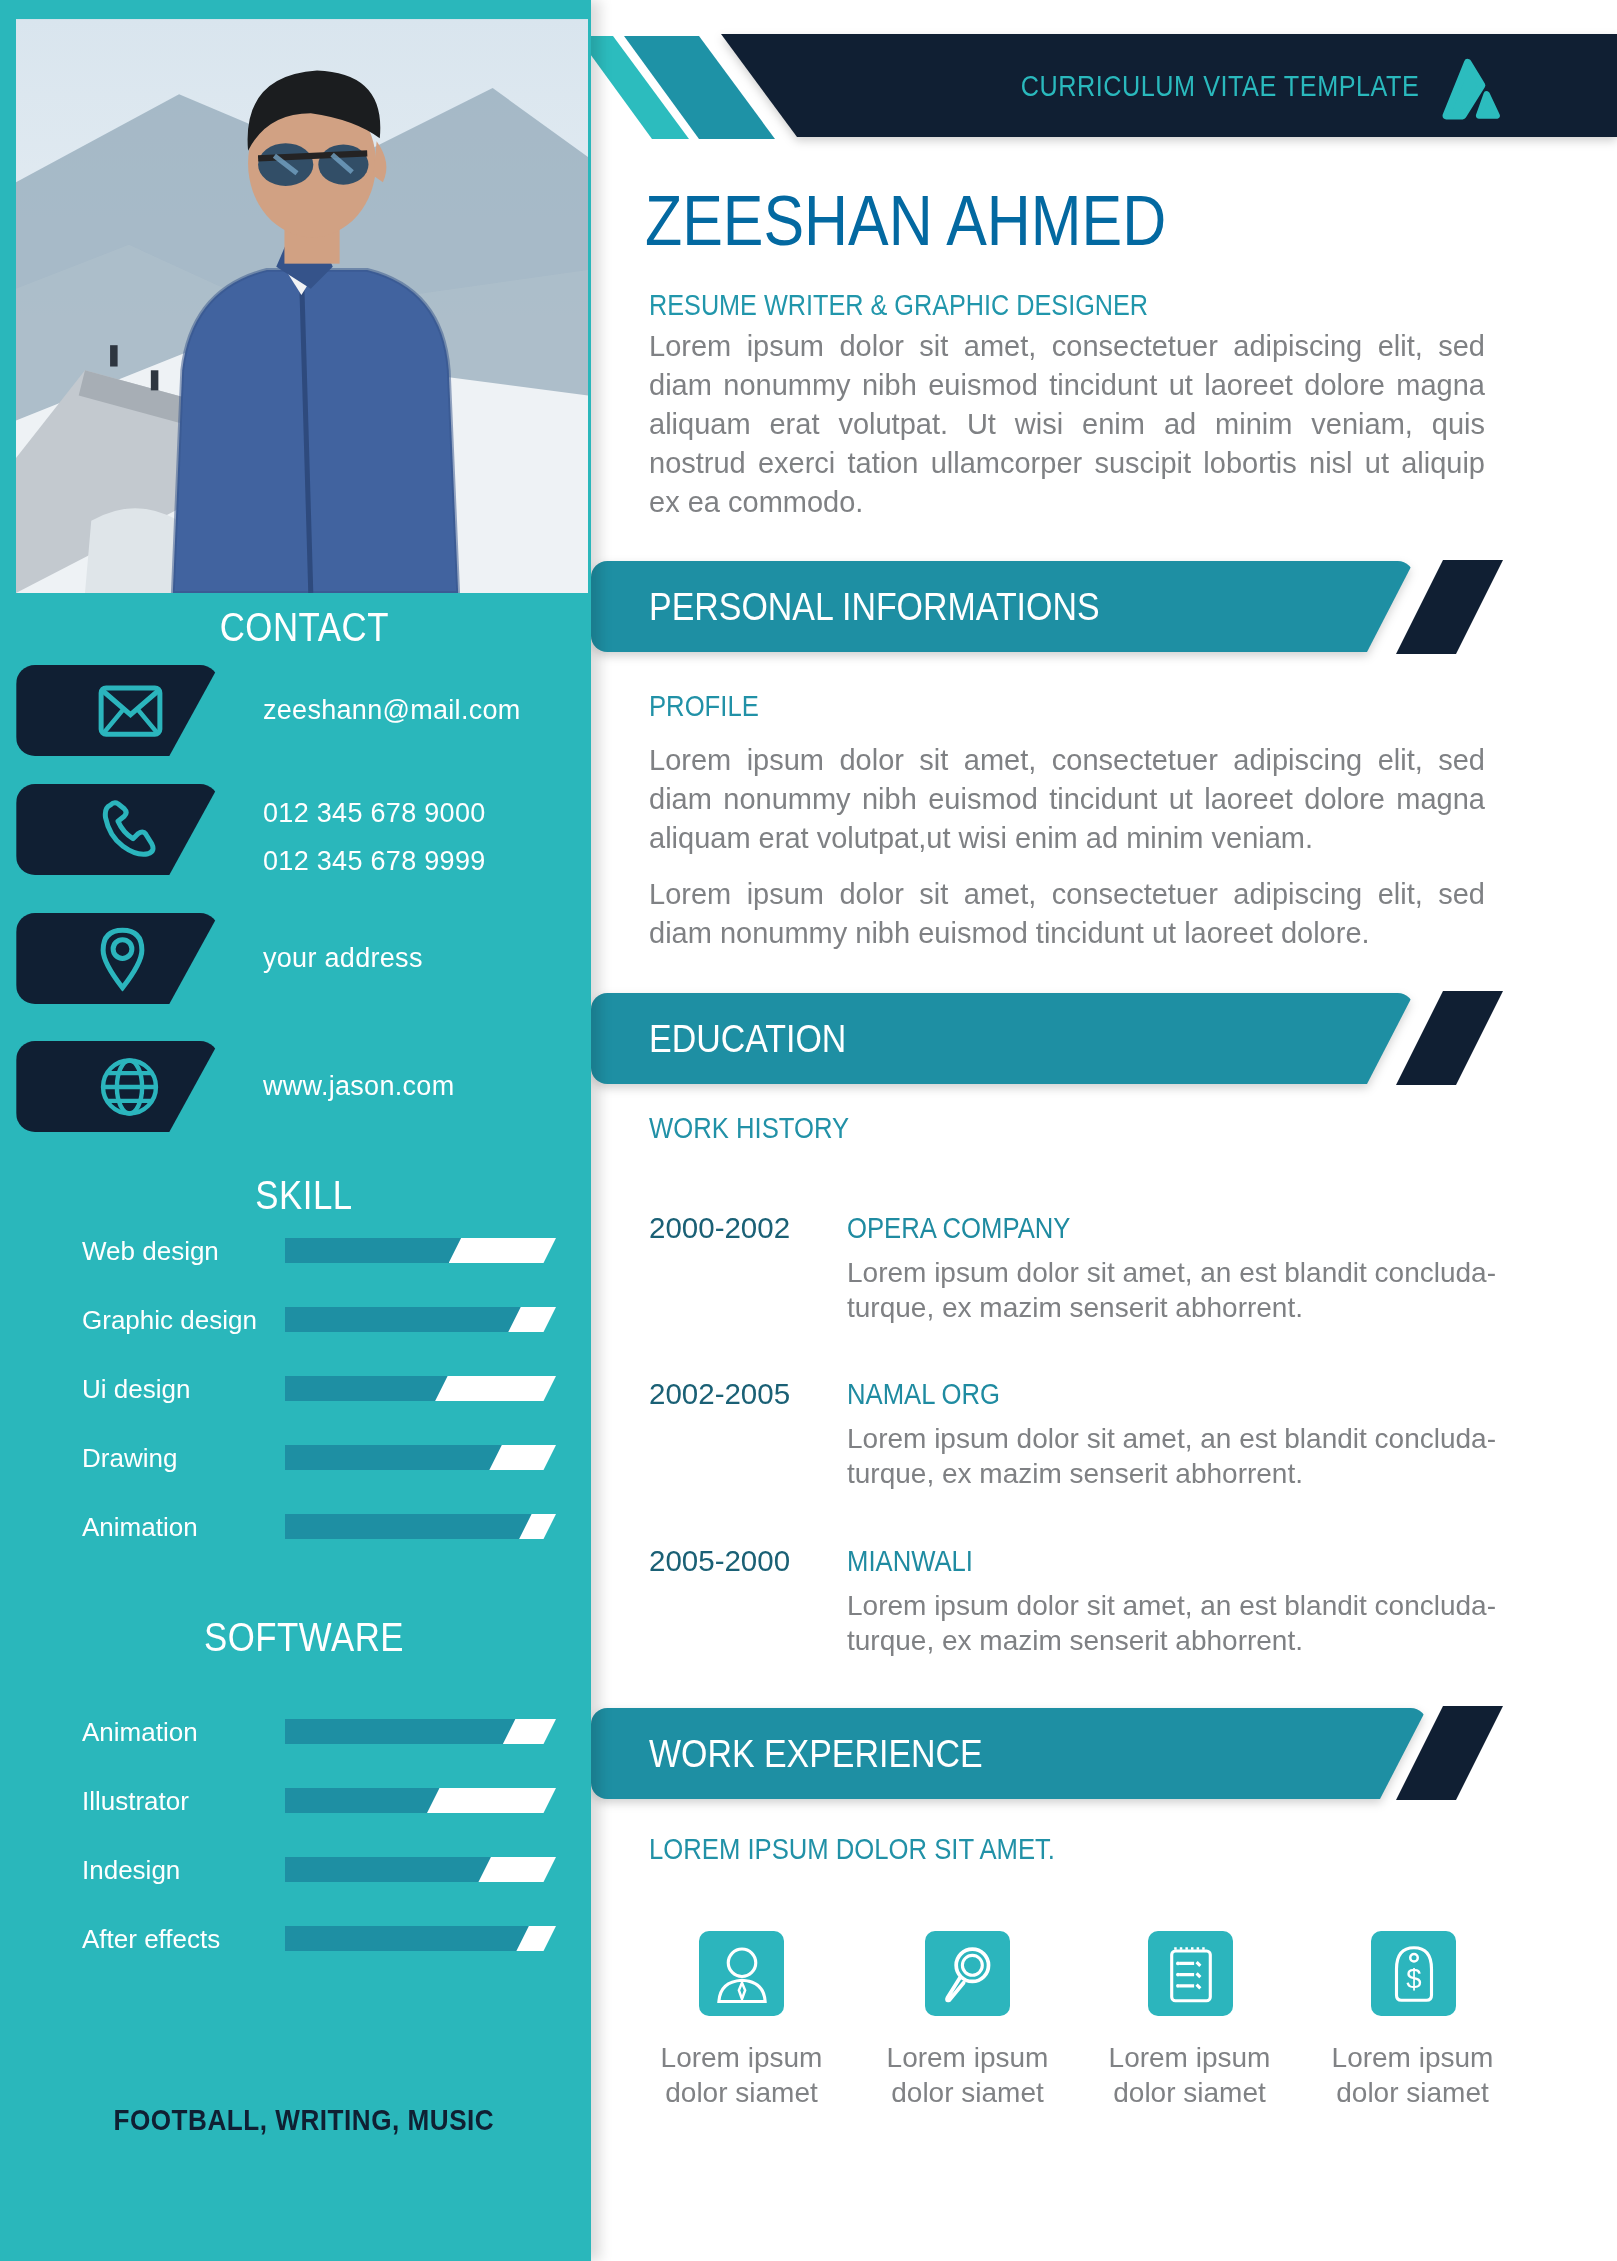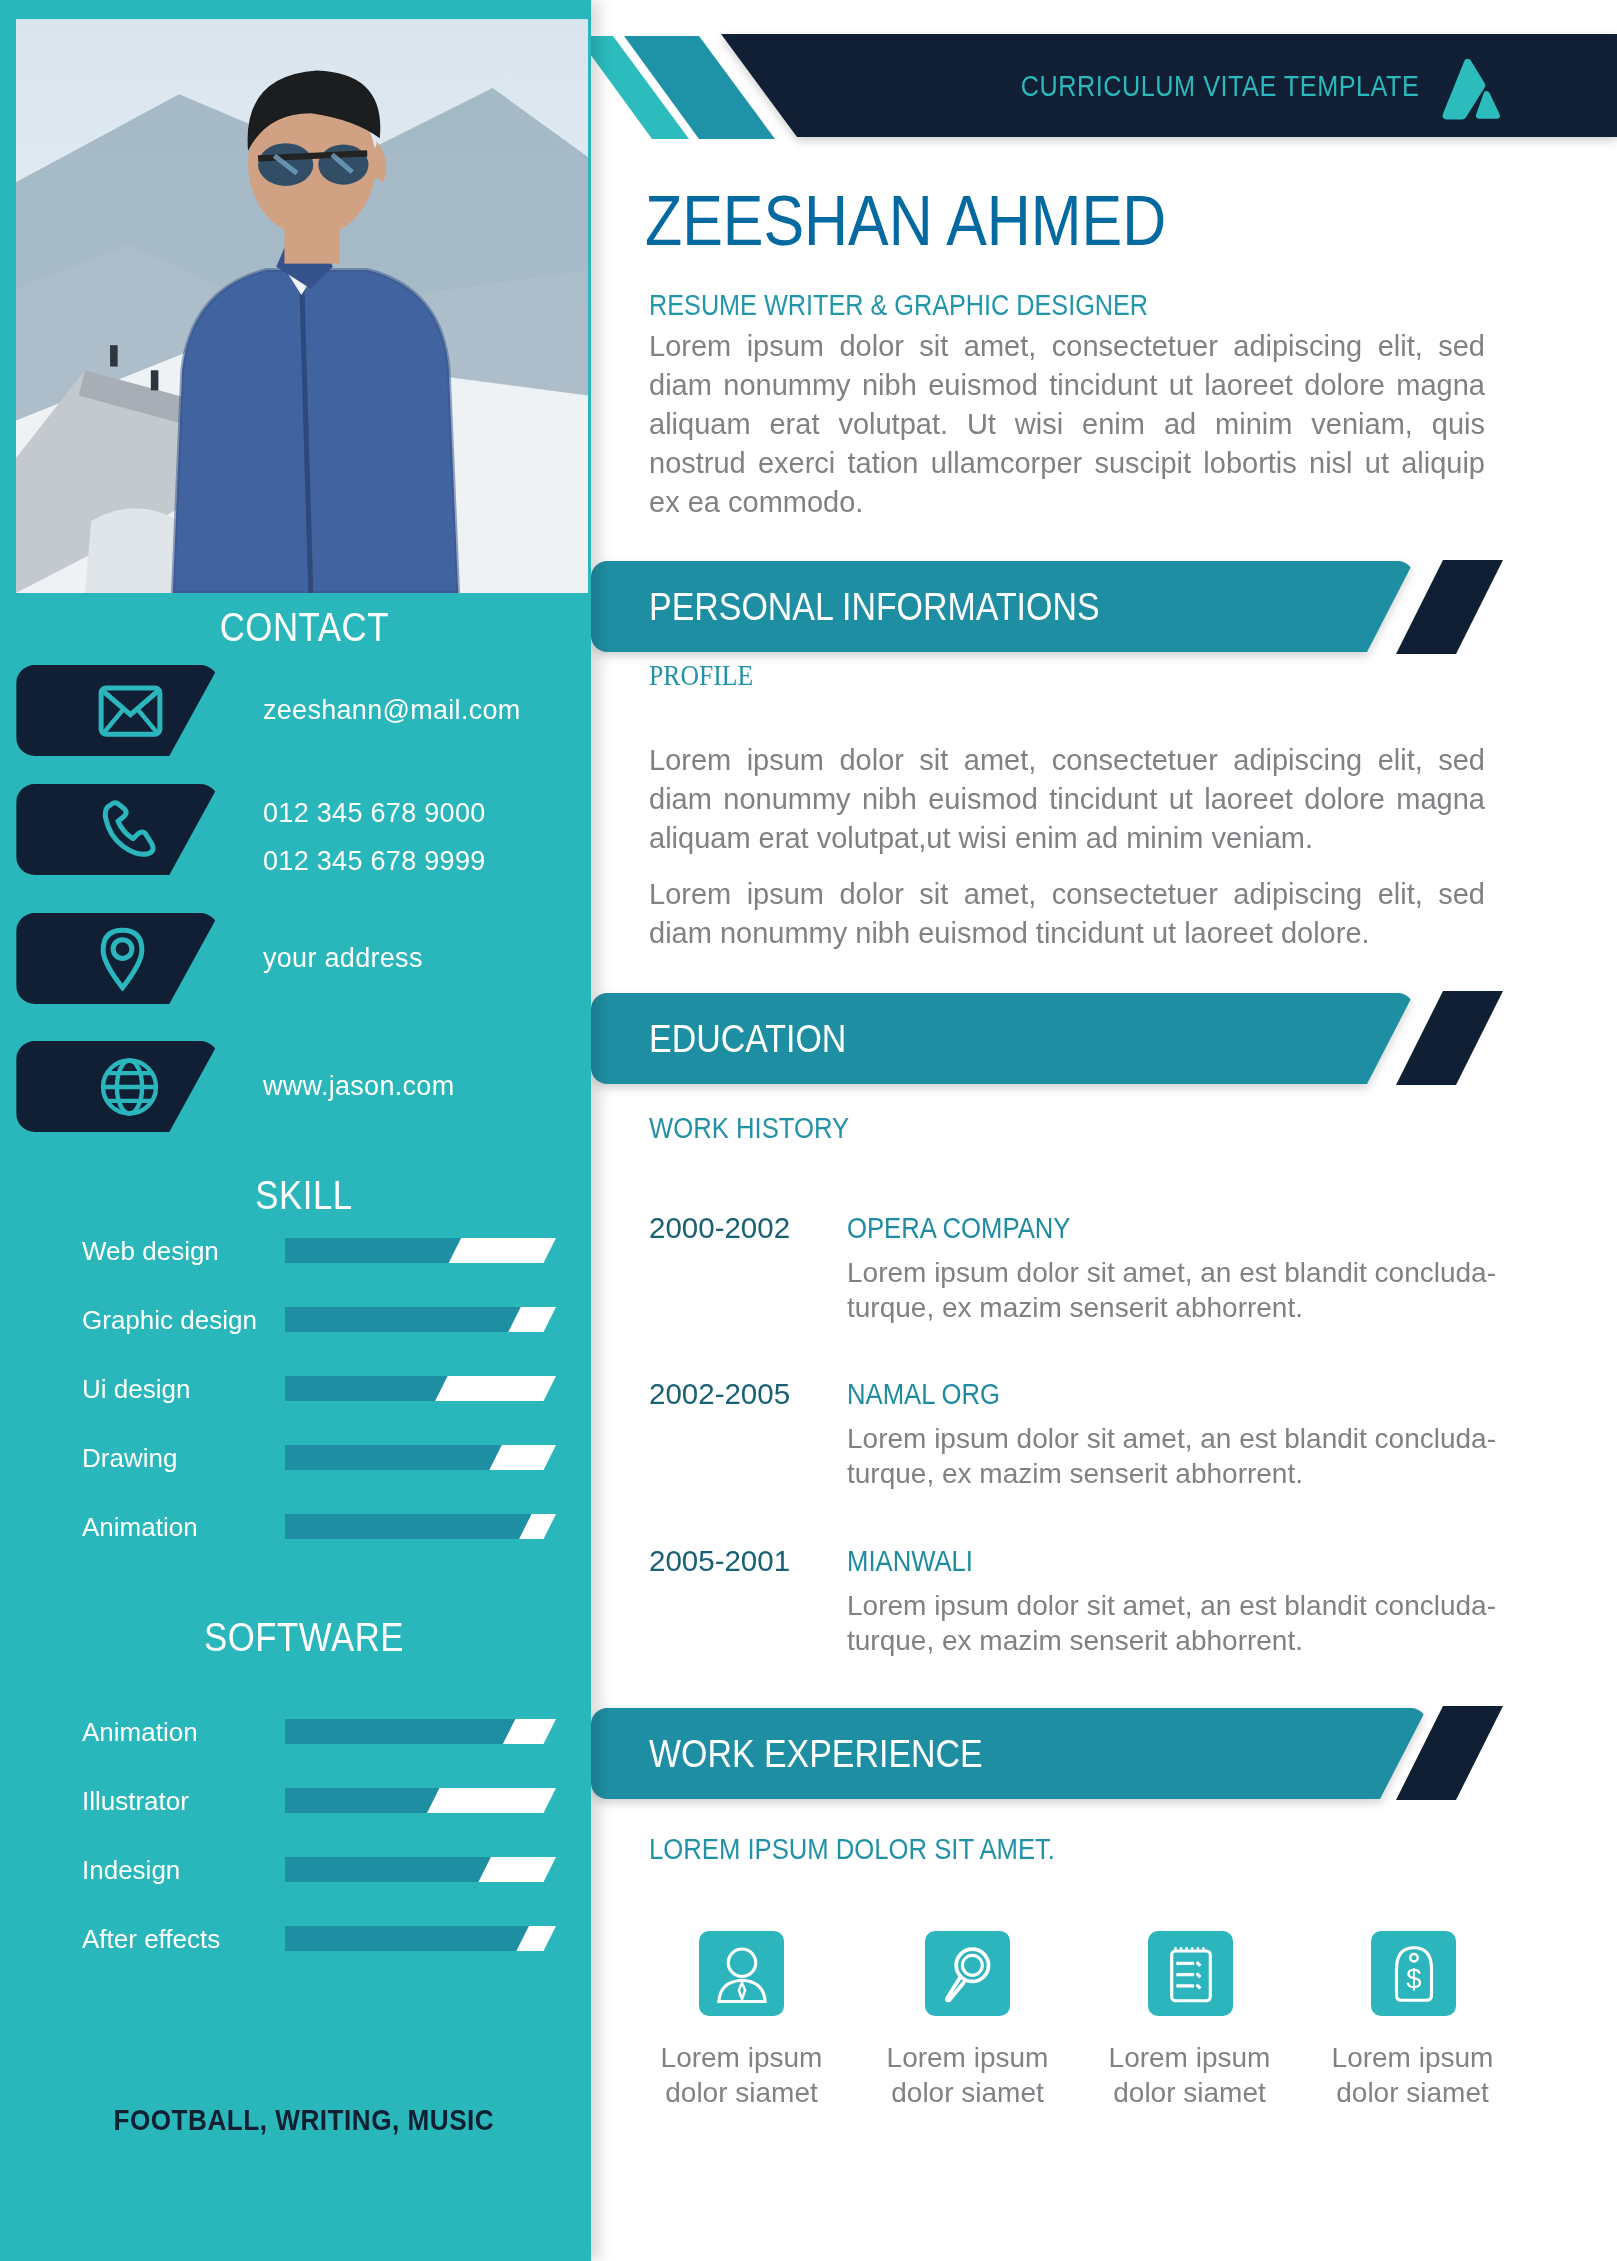--- a/index.html
+++ b/index.html
@@ -220,21 +220,21 @@
     <span class="cond">RESUME WRITER &amp; GRAPHIC DESIGNER</span>
   </div>
   <div class="para" style="top:327px;">Lorem ipsum dolor sit amet, consectetuer adipiscing elit, sed diam nonummy nibh euismod tincidunt ut laoreet dolore magna aliquam erat volutpat. Ut wisi enim ad minim veniam, quis nostrud exerci tation ullamcorper suscipit lobortis nisl ut aliquip ex ea commodo.</div>
 
   <div class="shadow abs" style="z-index:3;">
     <div class="banner" style="top:561px;">
       <span class="bl">PERSONAL INFORMATIONS</span>
     </div>
   </div>
   <div class="navy-par" style="top:560px;z-index:3;"></div>
-  <div class="sub-teal" style="top:659px;font-family:Liberation Serif, serif;">
+  <div class="sub-teal" style="top:689px;">
     <span class="cond">PROFILE</span>
   </div>
   <div class="para" style="top:741px;">Lorem ipsum dolor sit amet, consectetuer adipiscing elit, sed diam nonummy nibh euismod tincidunt ut laoreet dolore magna aliquam erat volutpat,ut wisi enim ad minim veniam.</div>
   <div class="para" style="top:875px;">Lorem ipsum dolor sit amet, consectetuer adipiscing elit, sed diam nonummy nibh euismod tincidunt ut laoreet dolore.</div>
 
   <div class="shadow abs" style="z-index:3;">
     <div class="banner" style="top:993px;">
       <span class="bl">EDUCATION</span>
     </div>
   </div>
@@ -248,21 +248,21 @@
   <div class="edu-desc" style="top:1255px;">
     <span>Lorem ipsum dolor sit amet, an est blandit concluda-</span><br><span>turque, ex mazim senserit abhorrent.</span>
   </div>
 
   <div class="edu-year" style="top:1377px;">2002-2005</div>
   <div class="edu-org" style="top:1377px;"><span class="cond">NAMAL ORG</span></div>
   <div class="edu-desc" style="top:1421px;">
     <span>Lorem ipsum dolor sit amet, an est blandit concluda-</span><br><span>turque, ex mazim senserit abhorrent.</span>
   </div>
 
-  <div class="edu-year" style="top:1544px;">2005-2001</div>
+  <div class="edu-year" style="top:1544px;">2005-2000</div>
   <div class="edu-org" style="top:1544px;"><span class="cond">MIANWALI</span></div>
   <div class="edu-desc" style="top:1588px;">
     <span>Lorem ipsum dolor sit amet, an est blandit concluda-</span><br><span>turque, ex mazim senserit abhorrent.</span>
   </div>
 
   <div class="shadow abs" style="z-index:3;">
     <div class="banner" style="top:1708px;padding-left:13px;">
       <span class="bl">WORK EXPERIENCE</span>
     </div>
   </div>

